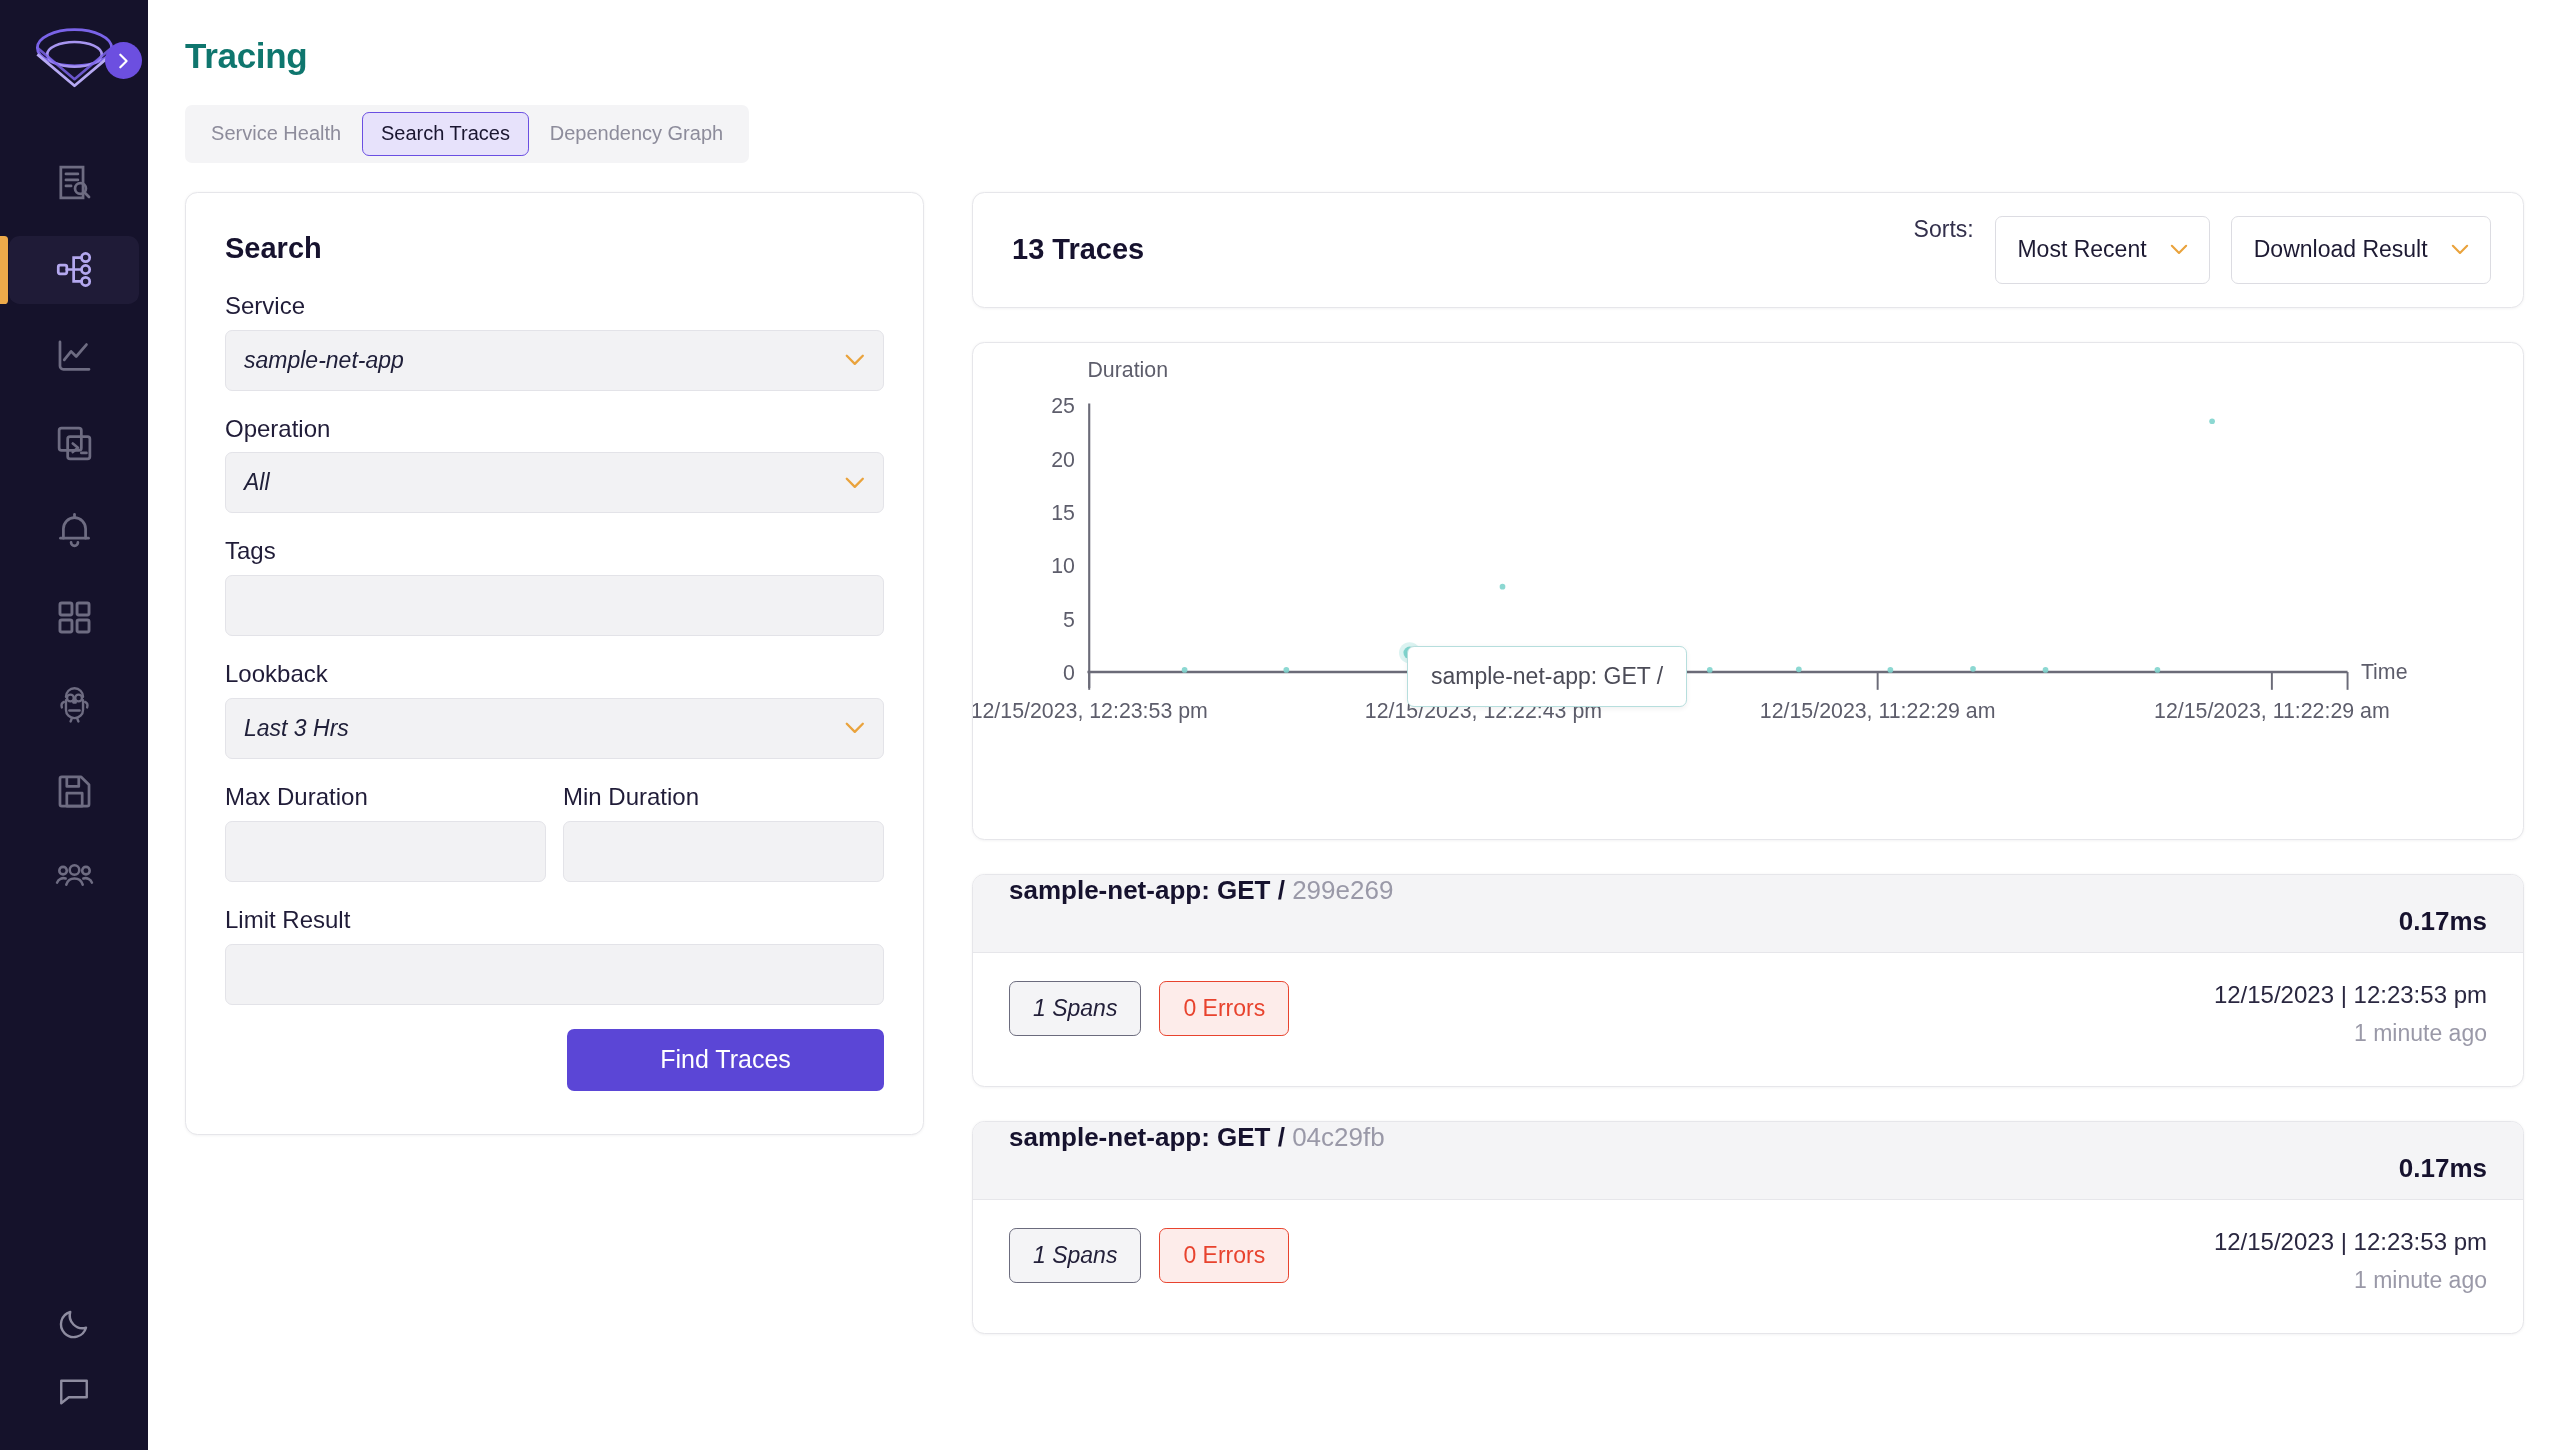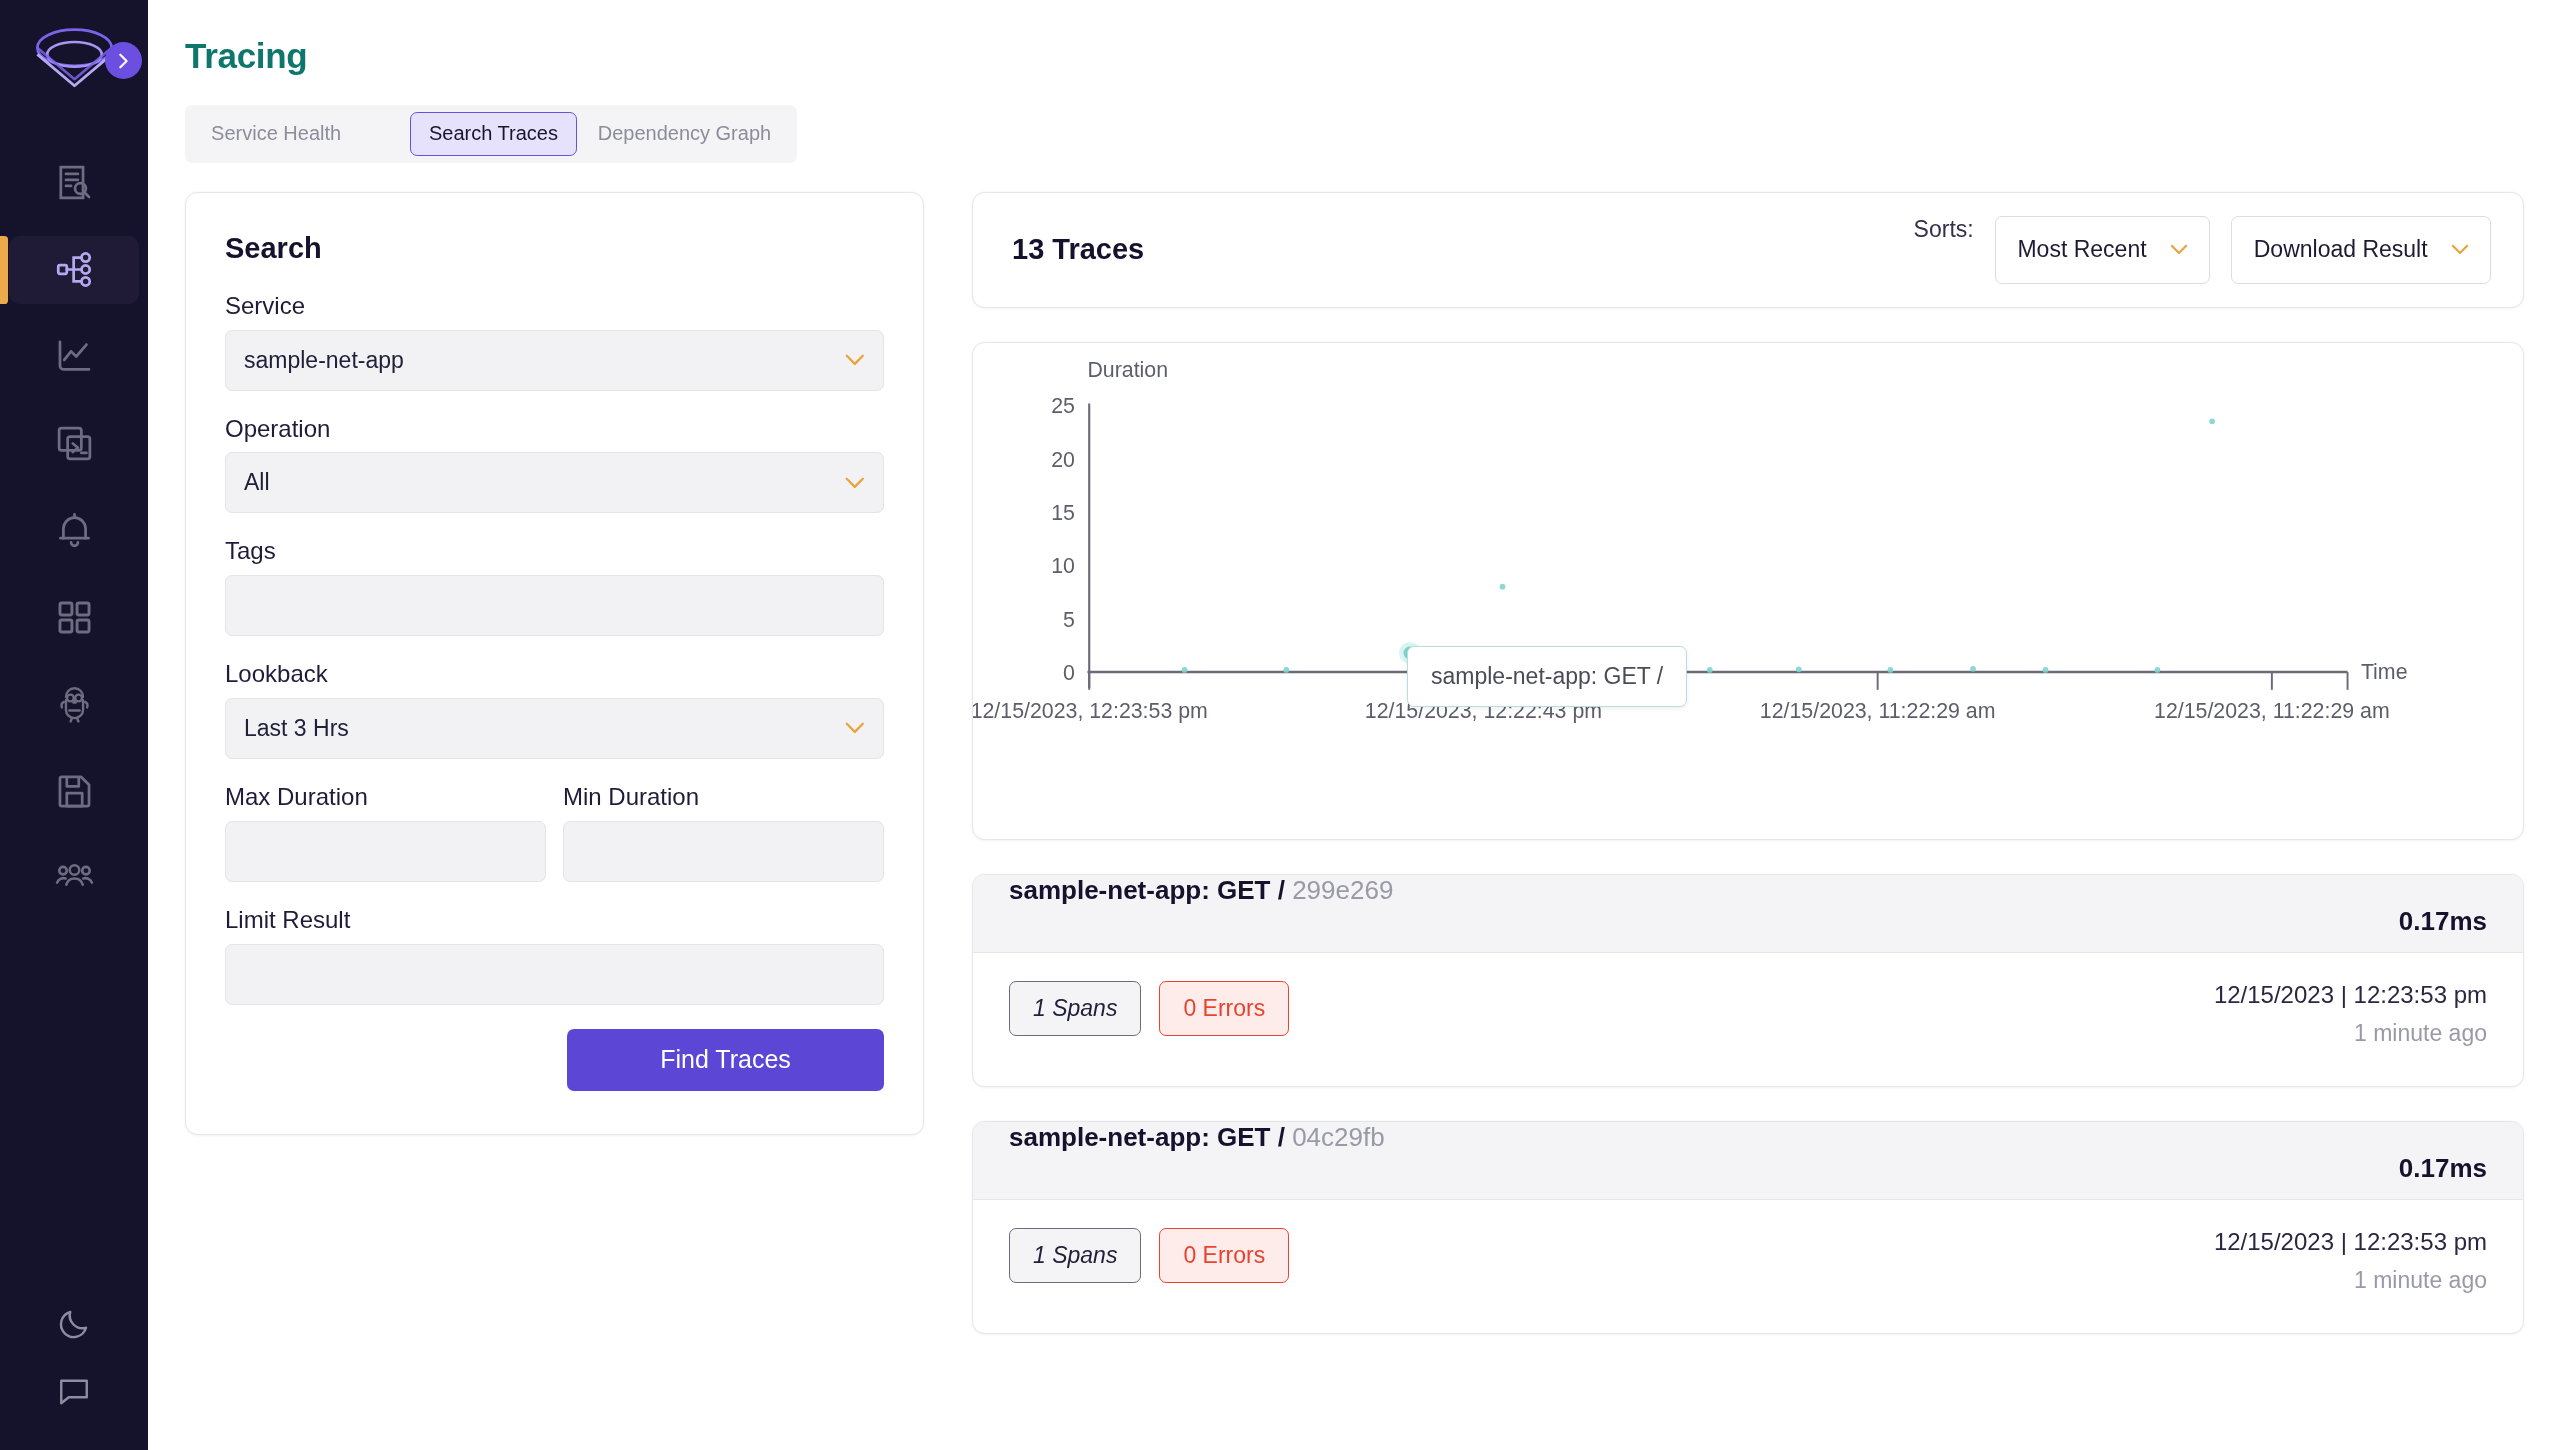--- a/index.html
+++ b/index.html
@@ -74,21 +74,21 @@
     background: #f4f4f6; border-radius: 7.1px;
     padding: 7.1px; gap: 1.8px;
   }
   .tab {
     font-size: 20px; color: #8d8c9b;
     padding: 9.8px 18px; border-radius: 7.1px;
     border: 1.8px solid transparent; cursor: pointer;
     white-space: nowrap; line-height: 1.15;
   }
   .tab.active {
-    background: #e7e2fb; border-color: #6a4ee2; color: #1a1630; margin-left: 48px;
+    background: #e7e2fb; border-color: #6a4ee2; color: #1a1630;
   }
 
   
   .content {
     display: flex; gap: 48px;
     margin: 28.5px 0 0 37px;
     align-items: flex-start;
   }
 
   
@@ -102,21 +102,21 @@
     font-size: 29px; font-weight: 700; color: #16122e; margin-bottom: 27px;
   }
   .field-label {
     font-size: 24px; color: #201c38; margin-bottom: 9.8px; display: block;
   }
   .field { margin-bottom: 24px; }
   .select-box, .text-box {
     width: 100%; height: 61px;
     background: #f2f2f4; border: 0.9px solid #e3e3e8; border-radius: 7.1px;
     display: flex; align-items: center; padding: 0 18px;
-    font-size: 23px; color: #20203a; cursor: pointer;
+    font-size: 23px; color: #20203a; cursor: pointer; font-style: italic;
   }
   .text-box { cursor: text; }
   .select-box .sel-val { flex: 1; }
   .chev { color: #eaa33c; font-size: 23px; line-height: 1; display:block; }
   .chev svg { display:block; }
   .dur-row { display: flex; gap: 17px; }
   .dur-row .field { flex: 1; margin-bottom: 24px; }
   .btn-row { display: flex; justify-content: flex-end; margin-top: 13.3px; }
   .find-btn {
     background: #5b46d6; color: #fff; border: none; border-radius: 7.1px;

